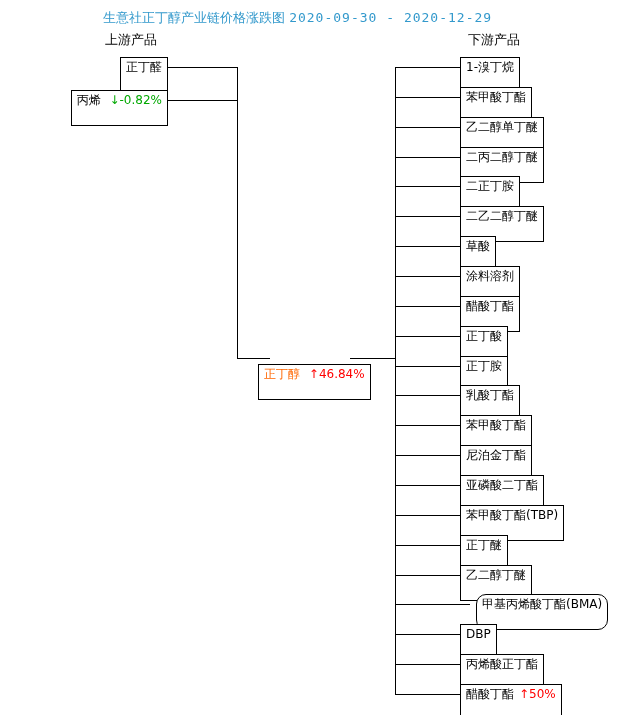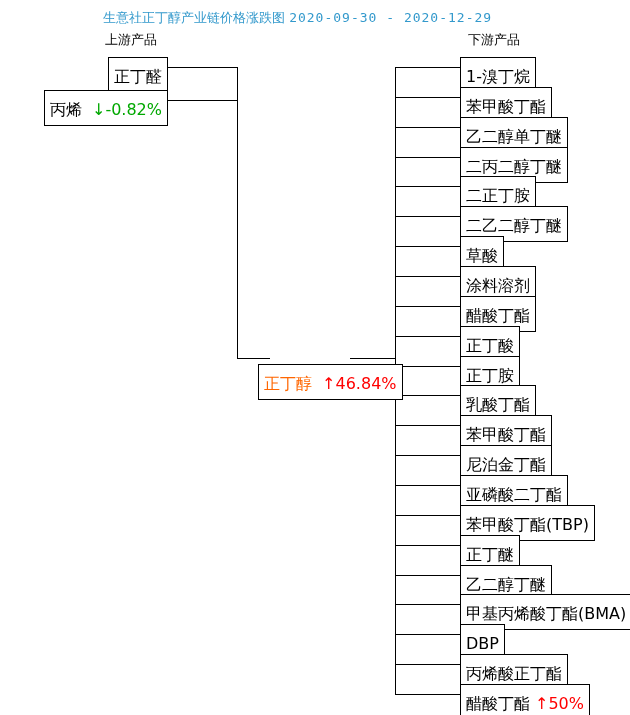--- a/index.html
+++ b/index.html
@@ -38,22 +38,22 @@
   }
   .upstream-label { left: 105px; top: 31px; }
   .downstream-label { left: 468px; top: 31px; }
 
   .node {
     position: absolute;
     box-sizing: border-box;
     height: 36px;
     border: 1px solid #000;
     background: #fff;
-    padding: 12px 5px;
-    font-size: 16px;
+    padding: 2px 5px;
+    font-size: 12px;
     line-height: 14px;
     white-space: nowrap;
     color: #000;
   }
   .node .chg { margin-left: 5px; margin-top: 40px; }
   .chg.up   { color: var(--up-color, #ff0000); }
   .chg.down { color: var(--down-color, #00a800); }
   .center-name { color: var(--center-name-color, #ff6600); }
 
   .up1 { right: 462px; top: 57px; }
@@ -133,19 +133,19 @@
       <div class="node" style="left: 460px; top: 296px;"><span>醋酸丁酯</span></div>
       <div class="node" style="left: 460px; top: 326px;"><span>正丁酸</span></div>
       <div class="node" style="left: 460px; top: 356px;"><span>正丁胺</span></div>
       <div class="node" style="left: 460px; top: 385px;"><span>乳酸丁酯</span></div>
       <div class="node" style="left: 460px; top: 415px;"><span>苯甲酸丁酯</span></div>
       <div class="node" style="left: 460px; top: 445px;"><span>尼泊金丁酯</span></div>
       <div class="node" style="left: 460px; top: 475px;"><span>亚磷酸二丁酯</span></div>
       <div class="node" style="left: 460px; top: 505px;"><span>苯甲酸丁酯(TBP)</span></div>
       <div class="node" style="left: 460px; top: 535px;"><span>正丁醚</span></div>
       <div class="node" style="left: 460px; top: 565px;"><span>乙二醇丁醚</span></div>
-      <div class="node" style="left: 460px; top: 594px;"><span>甲基丙烯酸丁酯(BMA)</span></div>
+      <div class="node" style="left: 476px; top: 594px; border-radius: 10px;"><span>甲基丙烯酸丁酯(BMA)</span></div>
       <div class="node" style="left: 460px; top: 624px;"><span>DBP</span></div>
       <div class="node" style="left: 460px; top: 654px;"><span>丙烯酸正丁酯</span></div>
       <div class="node" style="left: 460px; top: 684px;"><span>醋酸丁酯</span><span class="chg up">↑50%</span></div>
     </div>
 
 </div>
 
 </body></html>

